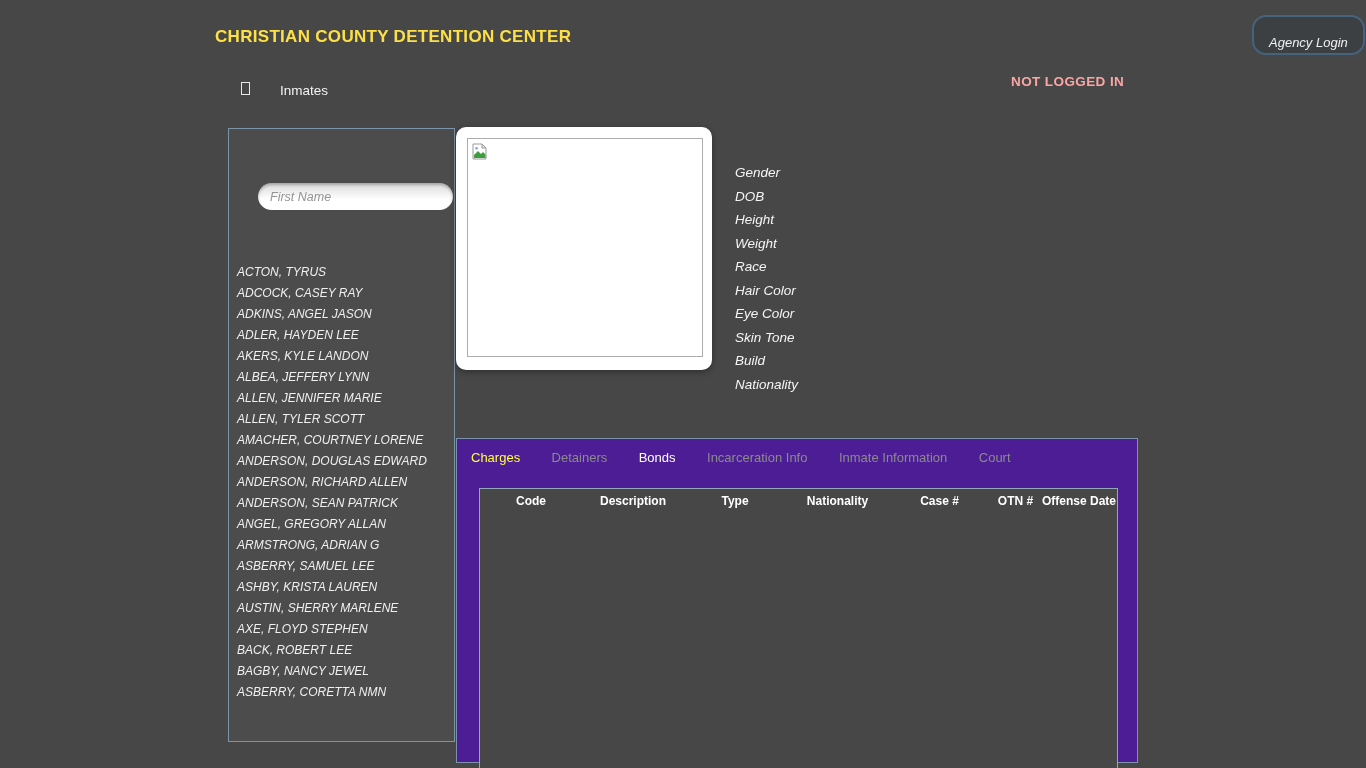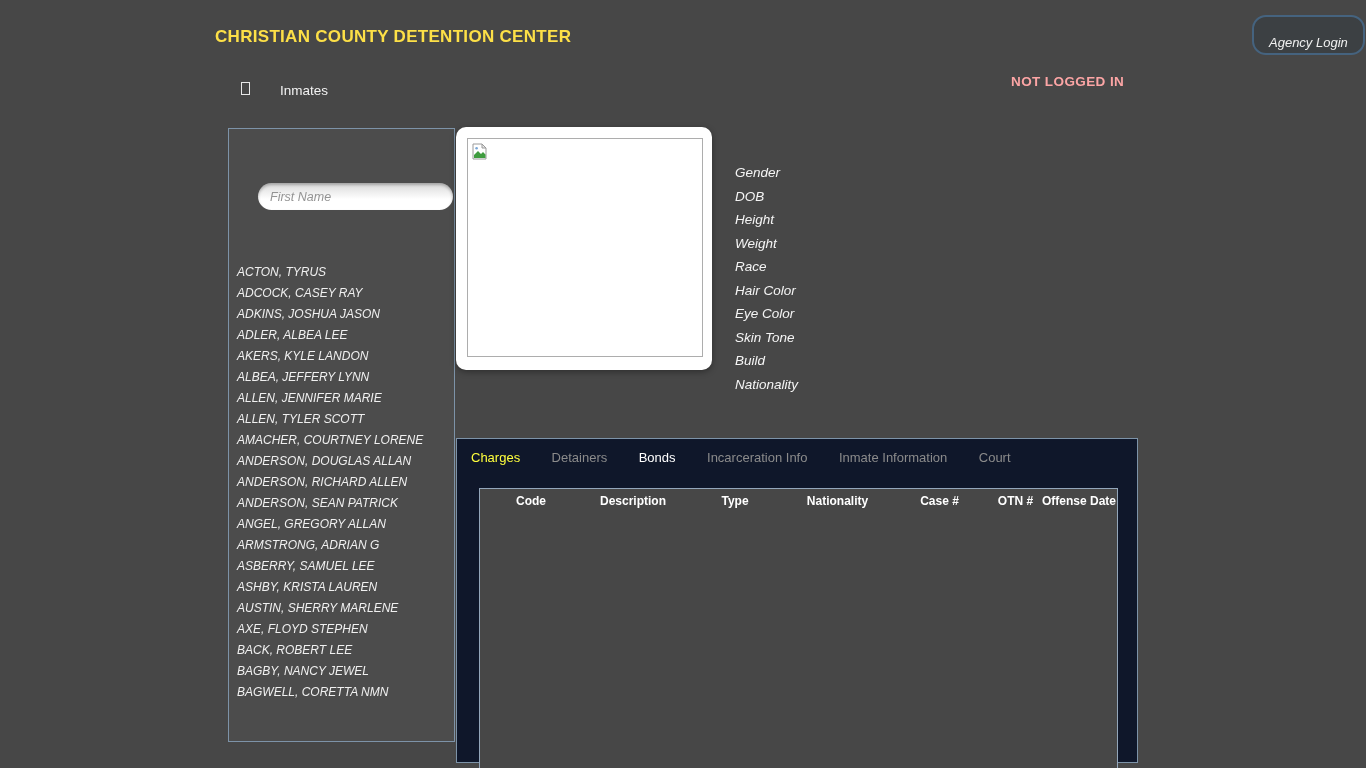--- a/index.html
+++ b/index.html
@@ -46,21 +46,21 @@
   .photo-frame{position:absolute;left:11px;top:11px;right:9px;bottom:13px;
         border:1px solid #adadad;background:#ffffff;}
   .broken-img{position:absolute;left:4px;top:4px;}
 
   
   .profile-fields{position:absolute;left:735px;top:161px;margin:0;padding:0;list-style:none;}
   .profile-fields li{font-style:italic;font-size:13.5px;line-height:23.5px;color:#f5f5f5;}
 
   
   .detail-panel{position:absolute;left:456px;top:438px;width:682px;height:325px;
-        border:1px solid #7d93a8;background:#0f172a;box-sizing:border-box;}
+        border:1px solid #7d93a8;background:#4c1d95;box-sizing:border-box;}
   .detail-tabs{padding:9px 0 0 14px;}
   .dtab{margin-right:27px;font-size:13px;cursor:pointer;}
   .dtab.active{color:#ffff3c;}
   .dtab.inactive{color:#8b8b8b;}
   .dtab.highlight{color:#ffffff;}
   .charges-table{position:absolute;left:22px;top:49px;width:639px;height:304px;
         border:1px solid #93a6ba;background:#474747;box-sizing:border-box;}
   .thead{display:grid;grid-template-columns:102px 102px 102px 103px 101px 51px 76px;
         padding-top:5px;}
   .th{text-align:center;font-weight:bold;font-size:12px;color:#ffffff;white-space:nowrap;}
@@ -79,35 +79,35 @@
   <span class="status">NOT LOGGED IN</span>
 
   <aside class="search-panel">
     <input class="pill-input fn" type="text" placeholder="First Name" style="">
     <ul class="inmate-list">
 
         <li>ACTON, TYRUS</li>
 
         <li>ADCOCK, CASEY RAY</li>
 
-        <li>ADKINS, JOSHUA JASON</li>
-
-        <li>ADLER, ALBEA LEE</li>
+        <li>ADKINS, ANGEL JASON</li>
+
+        <li>ADLER, HAYDEN LEE</li>
 
         <li>AKERS, KYLE LANDON</li>
 
         <li>ALBEA, JEFFERY LYNN</li>
 
         <li>ALLEN, JENNIFER MARIE</li>
 
         <li>ALLEN, TYLER SCOTT</li>
 
         <li>AMACHER, COURTNEY LORENE</li>
 
-        <li>ANDERSON, DOUGLAS ALLAN</li>
+        <li>ANDERSON, DOUGLAS EDWARD</li>
 
         <li>ANDERSON, RICHARD ALLEN</li>
 
         <li>ANDERSON, SEAN PATRICK</li>
 
         <li>ANGEL, GREGORY ALLAN</li>
 
         <li>ARMSTRONG, ADRIAN G</li>
 
         <li>ASBERRY, SAMUEL LEE</li>
@@ -115,21 +115,21 @@
         <li>ASHBY, KRISTA LAUREN</li>
 
         <li>AUSTIN, SHERRY MARLENE</li>
 
         <li>AXE, FLOYD STEPHEN</li>
 
         <li>BACK, ROBERT LEE</li>
 
         <li>BAGBY, NANCY JEWEL</li>
 
-        <li>BAGWELL, CORETTA NMN</li>
+        <li>ASBERRY, CORETTA NMN</li>
       </ul>
   </aside>
 
   <section class="photo-card">
     <div class="photo-frame">
       <svg class="broken-img" width="16" height="17" viewBox="0 0 16 17">
         <path d="M1 1 h9 l4 4 v11 h-13 z" fill="#ffffff" stroke="#9a9a9a" stroke-width="1"></path>
         <path d="M10 1 l4 4 h-4 z" fill="#e8e8e8" stroke="#9a9a9a" stroke-width="1"></path>
         <path d="M2 12 l4 -4 l3 3 l2 -2 l2.5 2.5 v3.5 h-11.5 z" fill="#3f9c3f"></path>
         <circle cx="4.6" cy="5.2" r="1.3" fill="#7aa7d6"></circle>

